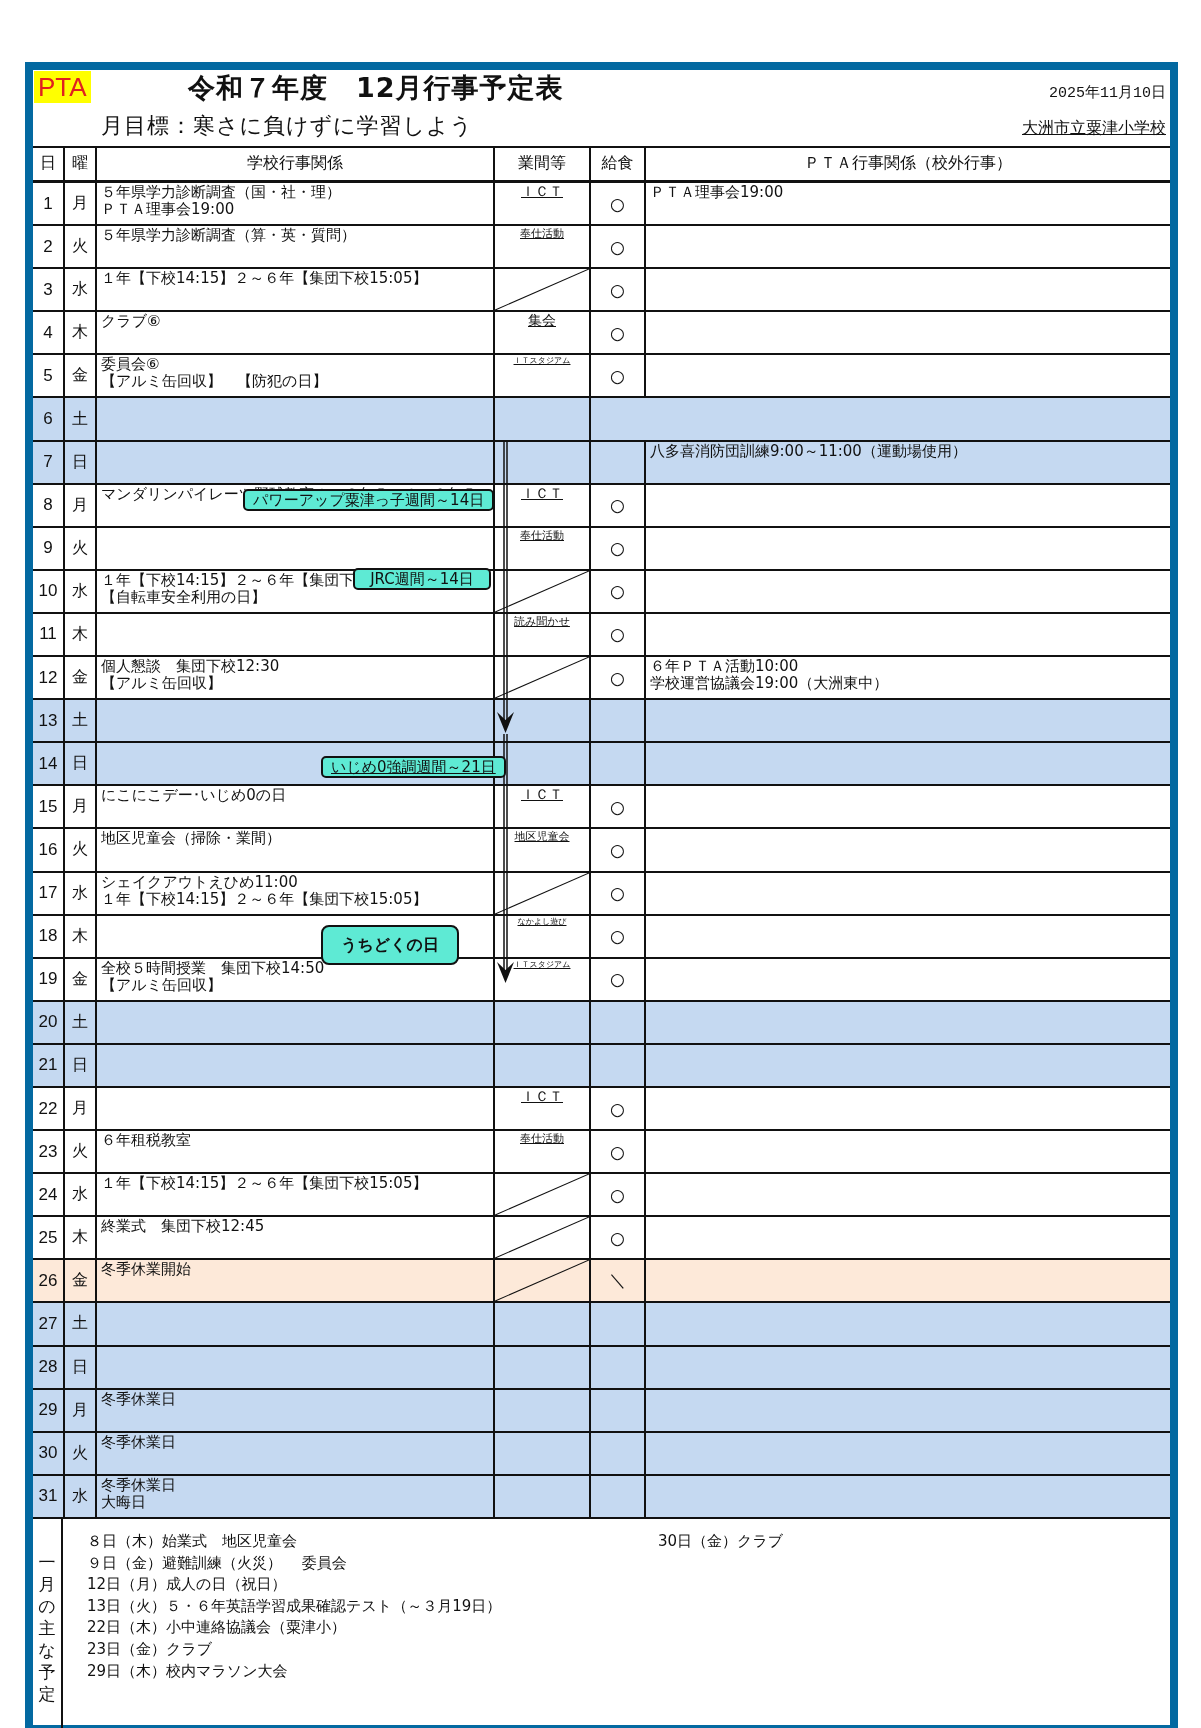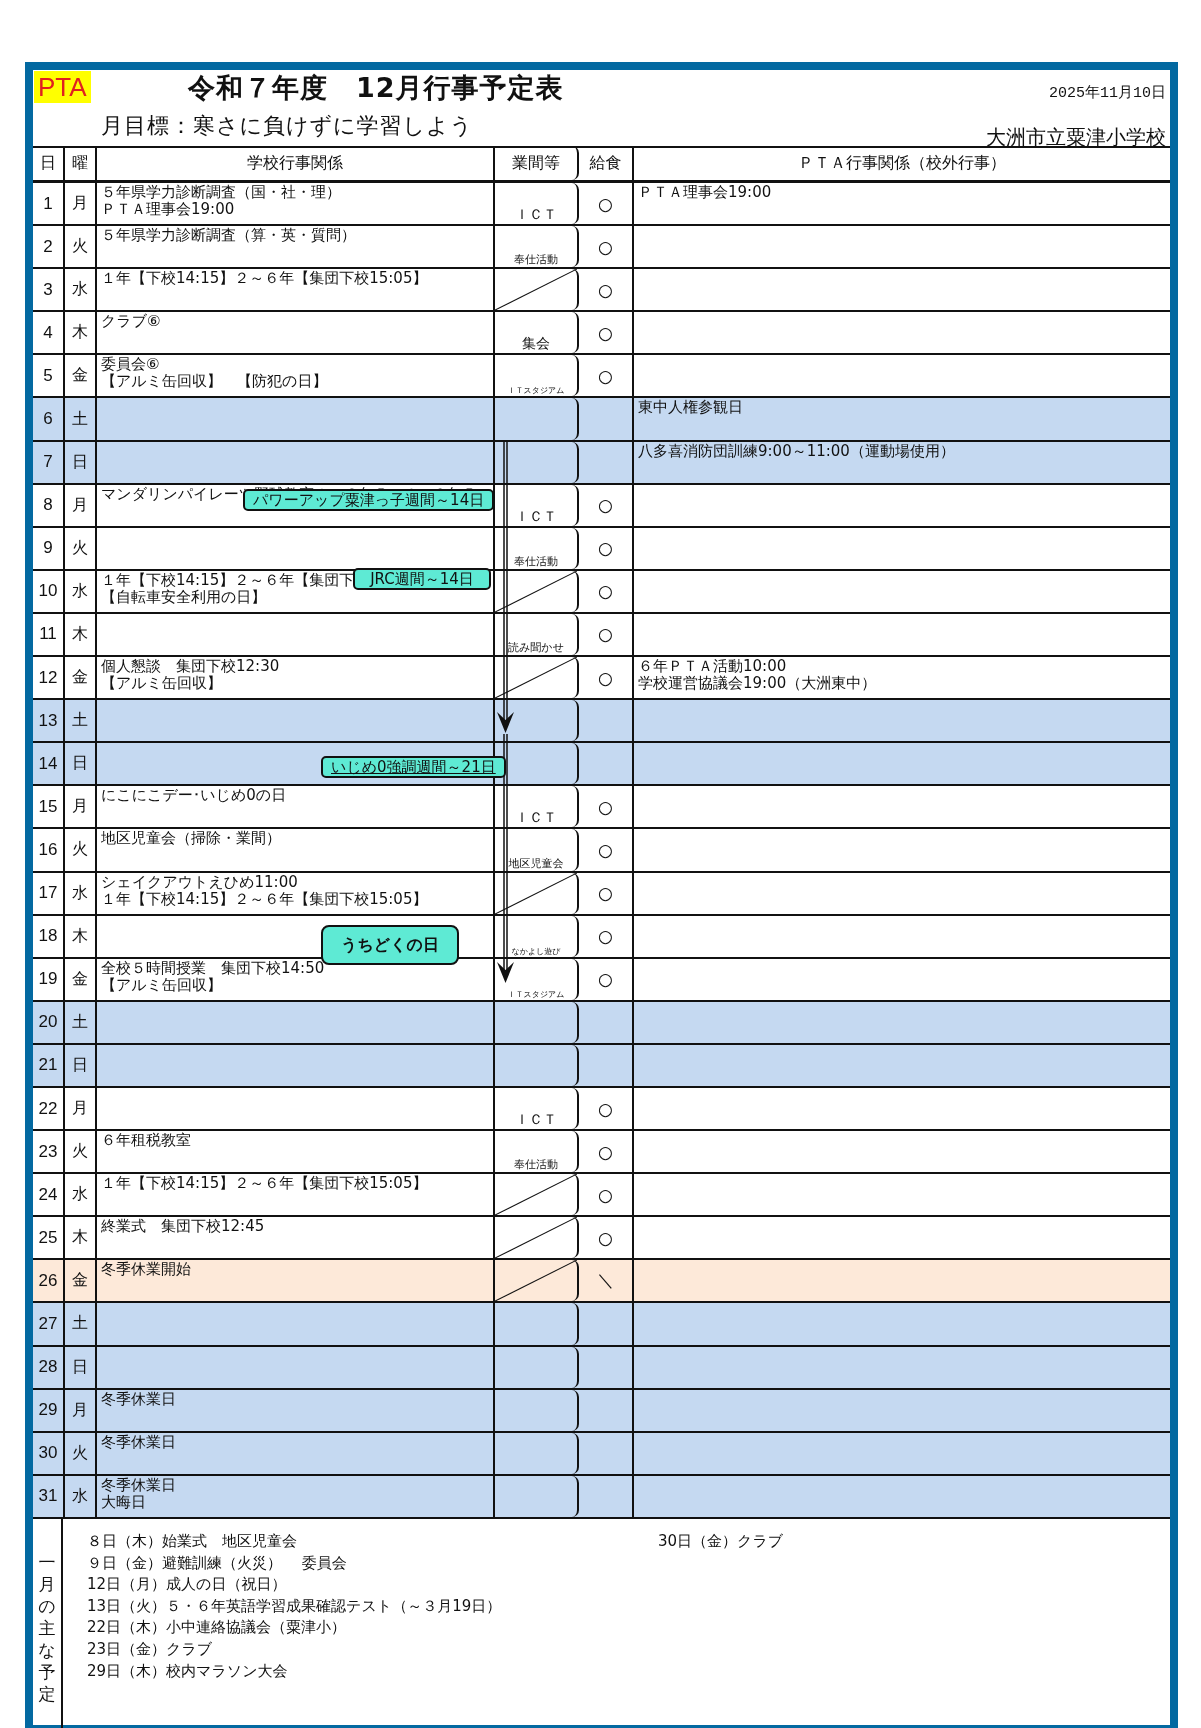--- a/index.html
+++ b/index.html
@@ -3,38 +3,38 @@
 <meta charset="utf-8">
 <style>
   html, body { margin:0; padding:0; background:#ffffff; }
   body { width:1201px; height:1728px; position:relative; font-family:"DejaVu Sans","Liberation Sans",sans-serif; color:#111; overflow:hidden; }
   .sheet { position:absolute; left:25px; top:32px; width:1153px; height:1671px; border:8px solid #0369a1; box-sizing:border-box;margin-top:30px; }
   .hdr { position:absolute; left:0; top:0; width:100%; height:78px; border-bottom:2px solid #111; box-sizing:border-box; }
   .pta-badge { position:absolute; left:1px; top:1px; background:#ffff00; color:#e02020; font-family:"Liberation Sans",sans-serif; font-size:26px; line-height:32px; padding:0 4px; }
   .title { position:absolute; left:155px; top:0px; font-size:27px; line-height:36px; font-weight:bold; letter-spacing:1px; }
   .subtitle { position:absolute; left:68px; top:40px; font-size:22px; line-height:32px; letter-spacing:1px; }
   .date { position:absolute; right:4px; top:14px; font-size:15px; line-height:20px; font-family:Liberation Mono, monospace; }
-  .school { position:absolute; right:4px; top:53px; font-size:20px; line-height:28px; }
+  .school { position:absolute; right:4px; top:44px; font-size:16px; line-height:28px;text-decoration:underline; }
 
   .col-head { position:absolute; left:0; top:76px; width:100%; height:37px; border-bottom:3px solid #111; box-sizing:border-box; display:flex; }
   .ch { box-sizing:border-box; border-right:2px solid #111; height:100%; display:flex; align-items:center; justify-content:center; font-size:16px; }
   .ch:last-child { border-right:none; }
 
-  .c-day { width:32px; } .c-dow { width:32px; } .c-school { width:398px; } .c-rec { width:84px;border-radius:7px; } .c-lunch { width:55px; } .c-pta { flex:1; }
+  .c-day { width:32px; } .c-dow { width:32px; } .c-school { width:398px; } .c-rec { width:96px; } .c-lunch { width:55px; } .c-pta { flex:1; }
 
   .rows { position:absolute; left:0; top:113px; width:100%; }
   .row { display:flex; height:43.1px; box-sizing:border-box; border-bottom:2px solid #111; position:relative; }
   .row.weekend { background:#c5d9f1; }
   .row.holiday { background:#fde9d9; }
   .cell { box-sizing:border-box; border-right:2px solid #111; height:100%; position:relative; overflow:visible; }
   .cell:last-child { border-right:none; }
   .cell.num { display:flex; align-items:center; justify-content:center; font-size:17px; font-family:"Liberation Sans",sans-serif; }
   .cell.dowc { display:flex; align-items:center; justify-content:center; font-size:16px; }
   .cell.text { font-size:15px; line-height:17px; padding:1px 0 0 4px; white-space:pre-line; }
-  .cell.rec { display:flex; align-items:flex-end; justify-content:center; font-size:14px; }
+  .cell.rec { display:flex; align-items:flex-start; justify-content:center; font-size:14px;text-decoration:underline; }
   .cell.rec.small { font-size:11px; }
   .cell.rec.tiny { font-size:8px; }
   .cell.lunch { display:flex; align-items:center; justify-content:center; font-size:17px; }
   .slash { position:absolute; left:0; top:0; width:100%; height:100%; }
 
   .callout { position:absolute; background:#5eead4; border:2px solid #111; border-radius:5px; font-size:15px; line-height:18px; padding:0 8px; white-space:nowrap; z-index:3; text-align:center; }
   .callout.bold { font-weight:bold; font-size:16px; border-radius:8px; line-height:36px; }
 
   .arrow { position:absolute; z-index:2; }
 
@@ -121,21 +121,20 @@
         <div class="cell text c-pta" style="flex: 1 1 0%;"></div>
       </div>
       <div class="row weekend">
         <div class="cell num c-day">6</div>
         <div class="cell dowc c-dow">土</div>
         <div class="cell text c-school"></div>
         <div class="cell rec c-rec">
           <span></span>
         </div>
         <div class="cell lunch c-lunch"></div>
-        <div class="cell text c-pta" style="flex: 1 1 0%;">東中人権参観日</div>
       </div>
       <div class="row weekend">
         <div class="cell num c-day">7</div>
         <div class="cell dowc c-dow">日</div>
         <div class="cell text c-school"></div>
         <div class="cell rec c-rec">
           <span></span>
         </div>
         <div class="cell lunch c-lunch"></div>
         <div class="cell text c-pta" style="flex: 1 1 0%;">八多喜消防団訓練9:00～11:00（運動場使用）</div>

